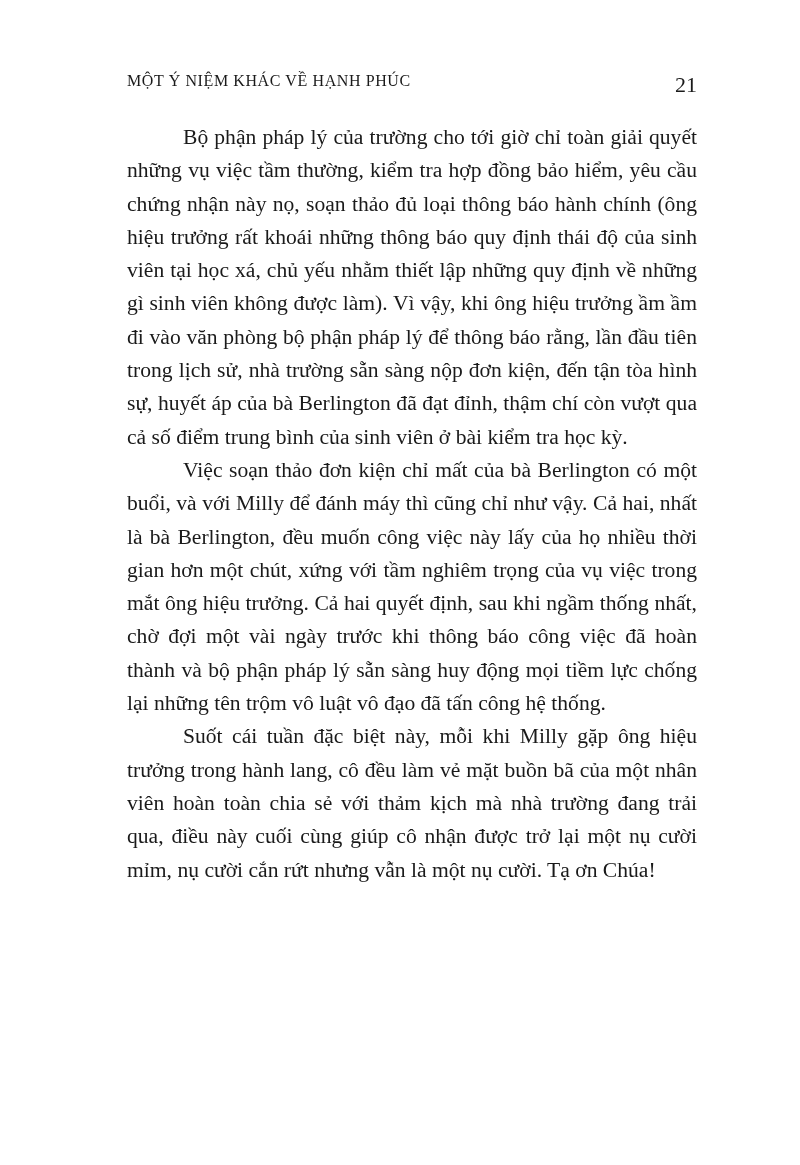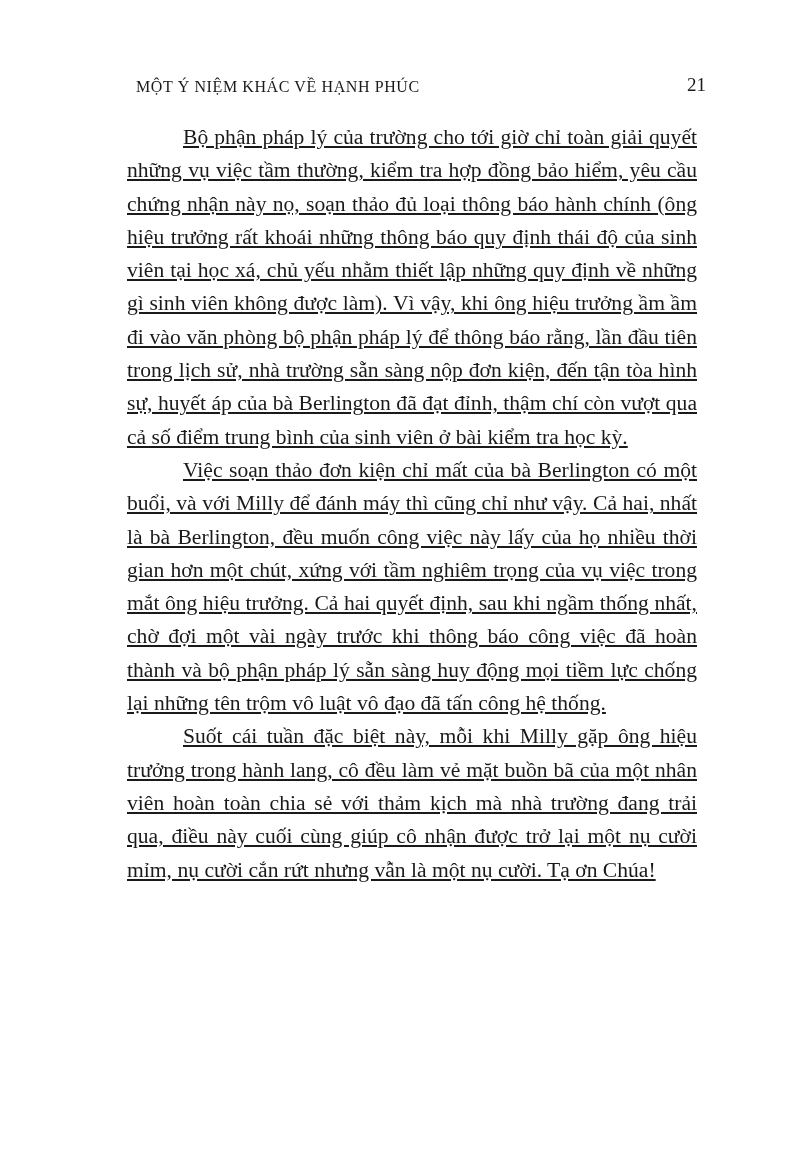--- a/index.html
+++ b/index.html
@@ -17,50 +17,49 @@
     }
     .page {
       position: absolute;
       left: 127px;
       top: 0;
       width: 570px;
     }
     .running-header {
       position: absolute;
       top: 72px;
-      left: 9px;
+      left: 0;
       width: 570px;
       height: 24px;
       display: flex;
       justify-content: space-between;
-      align-items: flex-end;
+      align-items: flex-start;
       font-family: "Liberation Serif", serif;
     }
     .running-title {
       font-size: 16px;
       letter-spacing: 0.6px;
       text-transform: uppercase;
     }
     .page-number {
-      font-size: 19px;
+      font-size: 22px;
     }
     .body-text {
       position: absolute;
       top: 121px;
       left: 0;
       width: 570px;
       font-family: "Liberation Serif", serif;
       font-size: 21.6px;
       line-height: 33.3px;
     }
     .para {
       margin: 0;
       text-align: justify;
       text-indent: 56px;
-      text-decoration: underline;
     }
     .para.first {
       text-indent: 56px;
     }
   </style>
 </head>
 <body>
 
 <div class="page">
   <div class="running-header">

